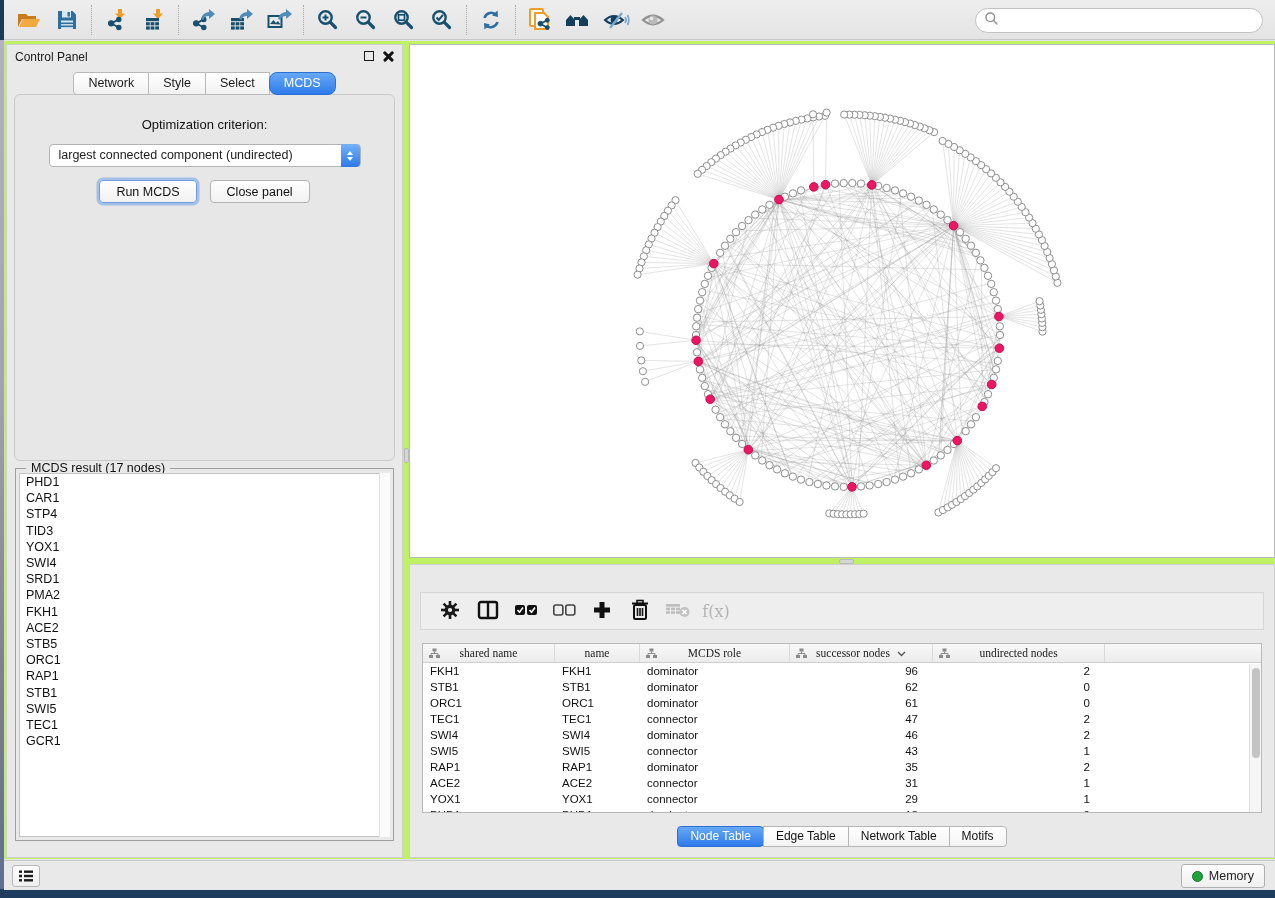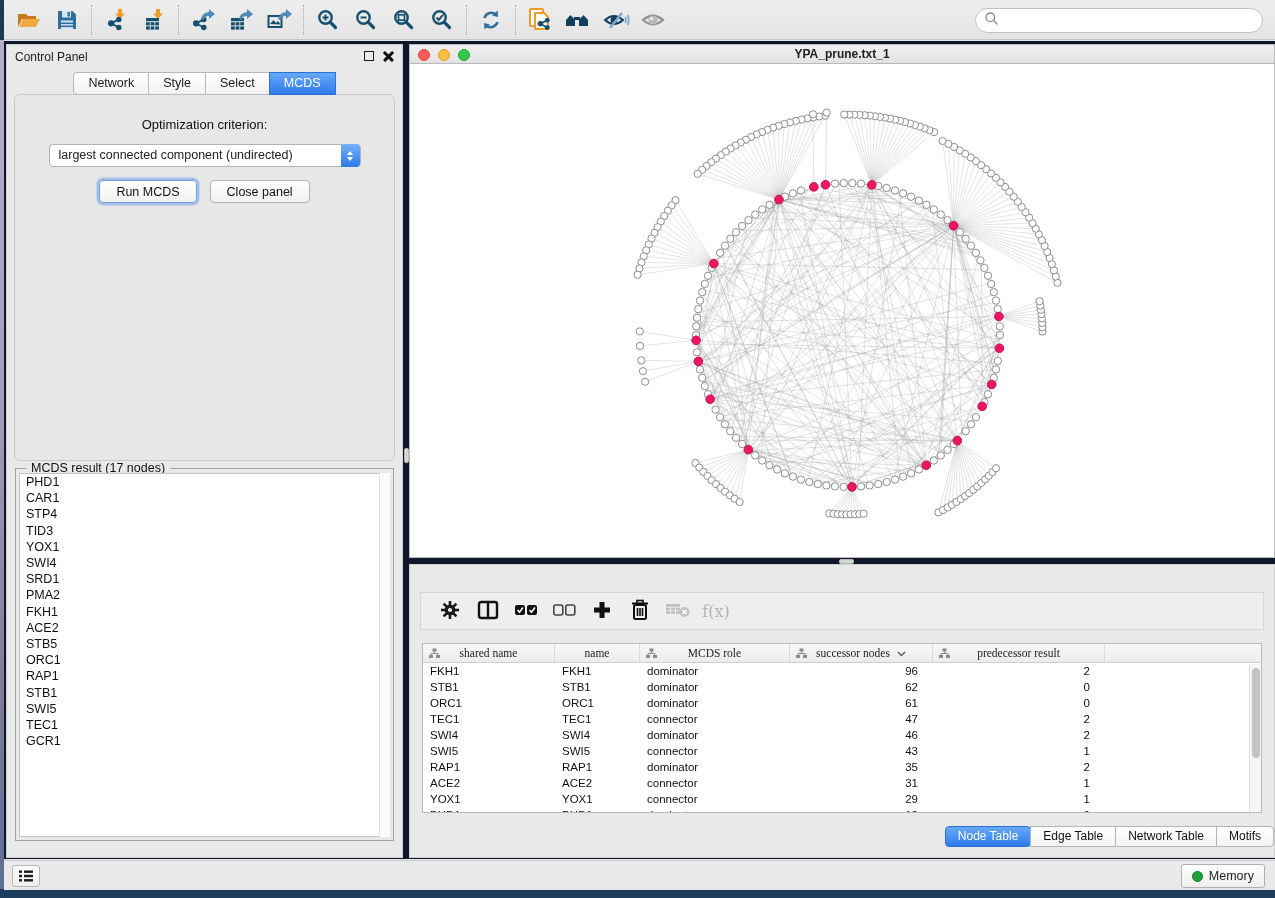--- a/index.html
+++ b/index.html
@@ -16,38 +16,38 @@
   .toolbar{position:absolute;left:0;top:0;right:0;height:40px;background:linear-gradient(#eeeeee,#e4e4e4);
     border-bottom:1px solid #c6c6c6;display:flex;align-items:center;padding-left:6px;}
   .tbtn{width:38px;height:34px;display:flex;align-items:center;justify-content:center;border:none;background:transparent;cursor:pointer;}
   .tbtn svg{display:block;}
   .tsep{width:1px;height:30px;border-left:1px dotted #a8a8a8;margin:0 5px;}
   .searchbox{position:absolute;right:12px;top:8px;width:288px;height:25px;background:#fff;border:1px solid #c2c2c2;
     border-radius:13px;display:flex;align-items:center;padding-left:8px;}
   .searchbox input{border:none;outline:none;flex:1;font-size:12px;background:transparent;height:100%;}
 
   
-  .content{position:absolute;left:0;top:41px;right:0;bottom:31px;background:#0f172a;padding-left:47px;}
+  .content{position:absolute;left:0;top:41px;right:0;bottom:31px;background:#bef264;padding-left:47px;}
 
   
   .control-panel{position:absolute;left:2px;top:3px;width:397px;bottom:1px;background:#e9e9e9;border:1px solid #cfcfcf;}
   .panel-header{position:relative;height:24px;}
   .panel-title{position:absolute;left:8px;top:5px;font-size:12px;color:#1a1a1a;}
   .ph-controls{position:absolute;right:8px;top:5px;display:flex;gap:9px;align-items:center;}
   .float-btn{width:10px;height:10px;border:1.5px solid #1a1a1a;background:transparent;cursor:pointer;}
   .close-x{position:relative;width:11px;height:11px;cursor:pointer;}
   .close-x:before,.close-x:after{content:"";position:absolute;left:-1px;top:4.5px;width:13px;height:2.6px;background:#111;border-radius:1px;}
   .close-x:before{transform:rotate(45deg);} .close-x:after{transform:rotate(-45deg);}
 
   .cp-tabs{position:absolute;left:0;right:0;top:27px;height:23px;display:flex;justify-content:center;z-index:3;}
   .cptab{height:23px;padding:0 14px;font-size:12.5px;line-height:21px;background:linear-gradient(#ffffff,#f2f2f2);
     border:1px solid #b9b9b9;margin-left:-1px;cursor:pointer;color:#1a1a1a;}
   .cptab:first-child{border-radius:4px 0 0 4px;margin-left:0;}
   .cptab:last-child{border-radius:0 4px 4px 0;}
-  .cptab.selected{background:linear-gradient(#66a9f6,#2e7bec);color:#fff;border-color:#2a6fd4;border-radius:0;}
+  .cptab.selected{background:linear-gradient(#66a9f6,#2e7bec);color:#fff;border-color:#2a6fd4;border-radius:8px;}
 
   .cp-body{position:absolute;left:7px;right:7px;top:49px;height:367px;background:#e7e7e7;border:1px solid #c9c9c9;border-radius:6px;}
   .opt-label{text-align:center;margin-top:22px;font-size:13px;color:#111;}
   .dropdown{position:relative;margin:12px auto 0;width:312px;height:23px;background:#fff;border:1px solid #b3b3b3;border-radius:4px;
     font-size:12.5px;line-height:21px;padding-left:9px;cursor:pointer;}
   .dd-stepper{position:absolute;right:0;top:-1px;width:19px;height:23px;border-radius:0 4px 4px 0;
     background:linear-gradient(#74b1f7,#2d7ae9);display:flex;flex-direction:column;align-items:center;justify-content:center;gap:2px;}
   .dd-stepper .up{width:0;height:0;border-left:3.5px solid transparent;border-right:3.5px solid transparent;border-bottom:4.5px solid #fff;}
   .dd-stepper .dn{width:0;height:0;border-left:3.5px solid transparent;border-right:3.5px solid transparent;border-top:4.5px solid #fff;}
   .btn-row{display:flex;justify-content:center;gap:13px;margin-top:13px;}
@@ -94,21 +94,21 @@
   .th-cell{position:relative;display:flex;align-items:center;justify-content:center;font-size:11.5px;color:#222;
     border-right:1px solid #d9d9d9;flex:0 0 auto;cursor:pointer;font-family:Liberation Serif, serif;}
   .th-cell .colicon{position:absolute;left:6px;top:4px;}
   .th-cell .sortchev{margin-left:7px;}
   .tbl-row{display:flex;height:16px;}
   .td{flex:0 0 auto;font-size:11.5px;line-height:16px;padding-left:7px;color:#111;white-space:nowrap;overflow:hidden;}
   .td.num{text-align:right;padding-right:15px;padding-left:0;}
   .tbl-scroll{position:absolute;right:0;top:20px;bottom:0;width:12px;background:#f6f6f6;border-left:1px solid #e0e0e0;}
   .tbl-thumb{position:absolute;left:1.5px;top:4px;width:8px;height:90px;background:#c3c3c3;border-radius:4px;cursor:pointer;}
 
-  .bottom-tabs{position:absolute;left:0;right:0;bottom:10px;height:21px;display:flex;justify-content:flex-end;}
+  .bottom-tabs{position:absolute;left:0;right:0;bottom:10px;height:21px;display:flex;justify-content:center;}
   .btab{height:21px;padding:0 12px;font-size:12px;line-height:19px;background:linear-gradient(#ffffff,#f3f3f3);
     border:1px solid #b5b5b5;margin-left:-1px;cursor:pointer;color:#111;}
   .btab:first-child{border-radius:4px 0 0 4px;margin-left:0;}
   .btab:last-child{border-radius:0 4px 4px 0;}
   .btab.selected{background:linear-gradient(#66a9f6,#2e7bec);color:#fff;border-color:#2a6fd4;border-radius:4px;}
 
   
   .statusbar{position:absolute;left:0;right:0;bottom:0;height:30px;background:#e9e9e9;border-top:1px solid #c9c9c9;}
   .list-btn{position:absolute;left:8px;top:4px;width:28px;height:22px;background:linear-gradient(#fdfdfd,#efefef);
     border:1px solid #b7b7b7;border-radius:3px;display:flex;align-items:center;justify-content:center;cursor:pointer;}
@@ -374,28 +374,20 @@
           </div>
         <div class="gb-scroll" style="right:3px;top:4px;bottom:3px;"></div>
       </div>
     </div>
 
     <div class="v-splitter">
         <div class="v-handle"></div>
       </div>
 
     <div class="network-window">
-      <div class="nw-titlebar">
-        <span class="traffic">
-          <span class="tl red"></span>
-          <span class="tl yellow"></span>
-          <span class="tl green"></span>
-        </span>
-        <div class="nw-title">YPA_prune.txt_1</div>
-      </div>
       <div class="nw-canvas">
         <svg id="graph-svg" width="866" height="494" viewBox="0 0 866 494">
             <g stroke="#8a8a8a" stroke-width="0.7" stroke-opacity="0.33">
               <line x1="369.0" y1="134.6" x2="330.4" y2="377.3"></line>
               <line x1="369.0" y1="134.6" x2="356.2" y2="141.9"></line>
               <line x1="369.0" y1="134.6" x2="496.0" y2="129.5"></line>
               <line x1="369.0" y1="134.6" x2="351.2" y2="394.8"></line>
               <line x1="369.0" y1="134.6" x2="305.9" y2="194.9"></line>
               <line x1="369.0" y1="134.6" x2="427.6" y2="118.4"></line>
               <line x1="369.0" y1="134.6" x2="335.5" y2="382.2"></line>
@@ -1160,21 +1152,21 @@
             </div>
             <div class="th-cell" style="width: 172px;">
               <span class="colicon"><svg width="11" height="11" viewBox="0 0 11 11">
                   <g fill="#8a8a8a">
                     <rect x="3.5" y="0.5" width="4" height="3"></rect>
                     <rect x="0" y="7" width="4" height="3"></rect>
                     <rect x="7" y="7" width="4" height="3"></rect>
                     <path d="M5.5 3.5 v2 M2 7 V5.5 h7 V7" stroke="#8a8a8a" fill="none" stroke-width="1"></path>
                   </g>
                 </svg></span>
-              <span>predecessor result</span>
+              <span>undirected nodes</span>
             </div>
           </div>
         <div id="tbl-body">
             <div class="tbl-row">
               <div class="td" style="width: 132px;">FKH1</div>
               <div class="td" style="width: 85px;">FKH1</div>
               <div class="td" style="width: 150px;">dominator</div>
               <div class="td num" style="width: 143px;">96</div>
               <div class="td num" style="width: 172px;">2</div>
             </div>

